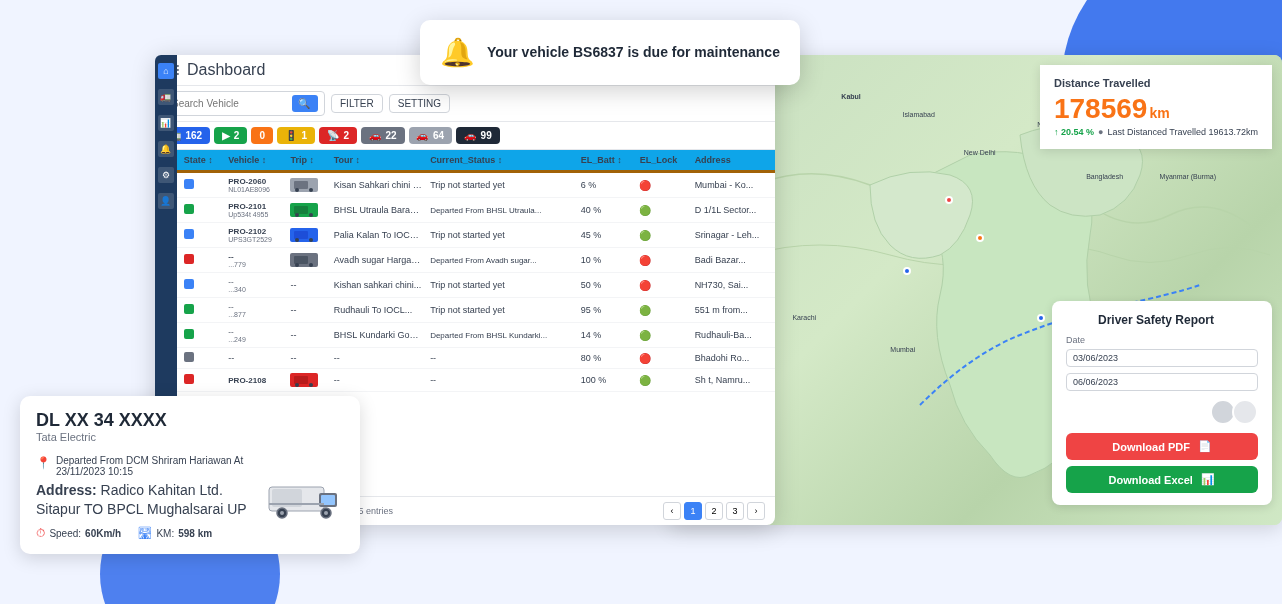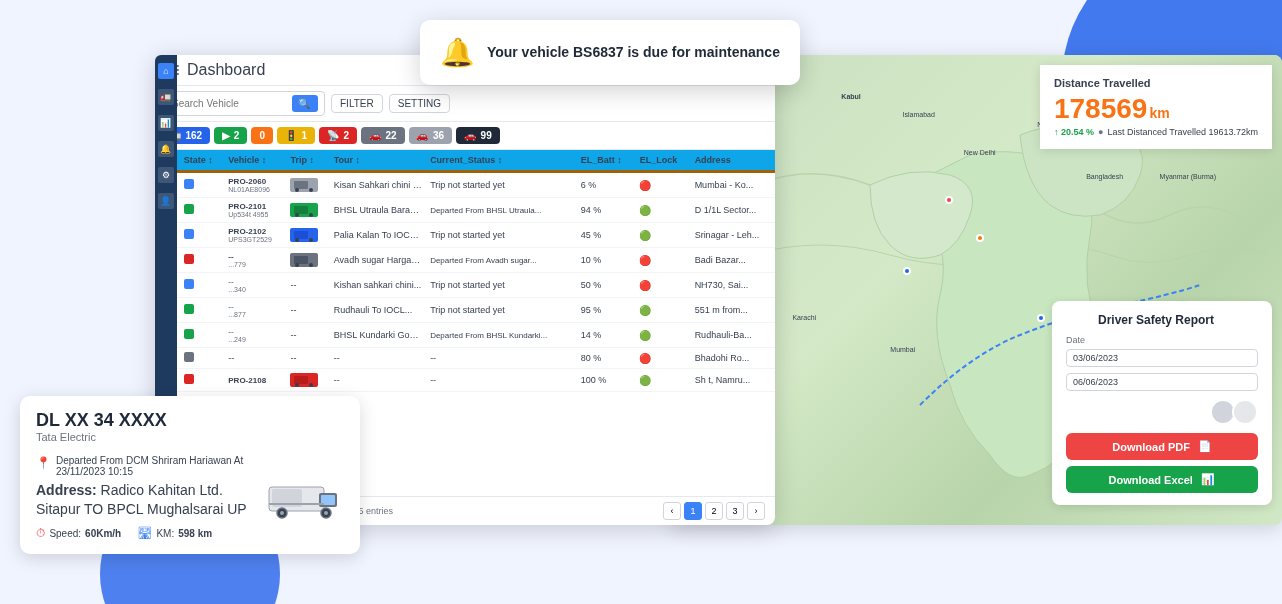--- a/index.html
+++ b/index.html
@@ -620,21 +620,21 @@
     <div class="pill pill-red">
       <span>📡</span>
       <span>2</span>
     </div>
     <div class="pill pill-gray">
       <span>🚗</span>
       <span>22</span>
     </div>
     <div class="pill" style="background:#9ca3af;">
       <span>🚗</span>
-      <span>36</span>
+      <span>64</span>
     </div>
     <div class="pill pill-dark">
       <span>🚗</span>
       <span>99</span>
     </div>
   </div>
 
   <div class="table-container">
     <table>
       <thead>
@@ -682,21 +682,21 @@
           <td>
               <svg class="truck-svg" width="28" height="14">
                 <rect width="28" height="14" rx="2" fill="#16a34a"></rect>
                 <rect x="4" y="3" width="14" height="8" rx="1" fill="#15803d"></rect>
                 <circle cx="7" cy="12" r="2" fill="#374151"></circle>
                 <circle cx="21" cy="12" r="2" fill="#374151"></circle>
               </svg>
             </td>
           <td style="max-width:80px;overflow:hidden;white-space:nowrap;text-overflow:ellipsis;">BHSL Utraula Barampur...</td>
           <td style="font-size:8px;">Departed From BHSL Utraula...</td>
-          <td>94 %</td>
+          <td>40 %</td>
           <td><span class="status-dot-green">🟢</span></td>
           <td style="max-width:70px;overflow:hidden;white-space:nowrap;text-overflow:ellipsis;">D 1/1L Sector...</td>
         </tr>
         <tr>
           <td>3</td>
           <td><span style="display:inline-block;width:10px;height:10px;background:#3b82f6;border-radius:2px;"></span></td>
           <td>
               <div style="font-size:8px;font-weight:600;">PRO-2102</div>
               <div style="font-size:7px;color:#6b7280;">UPS3GT2529</div>
             </td>

